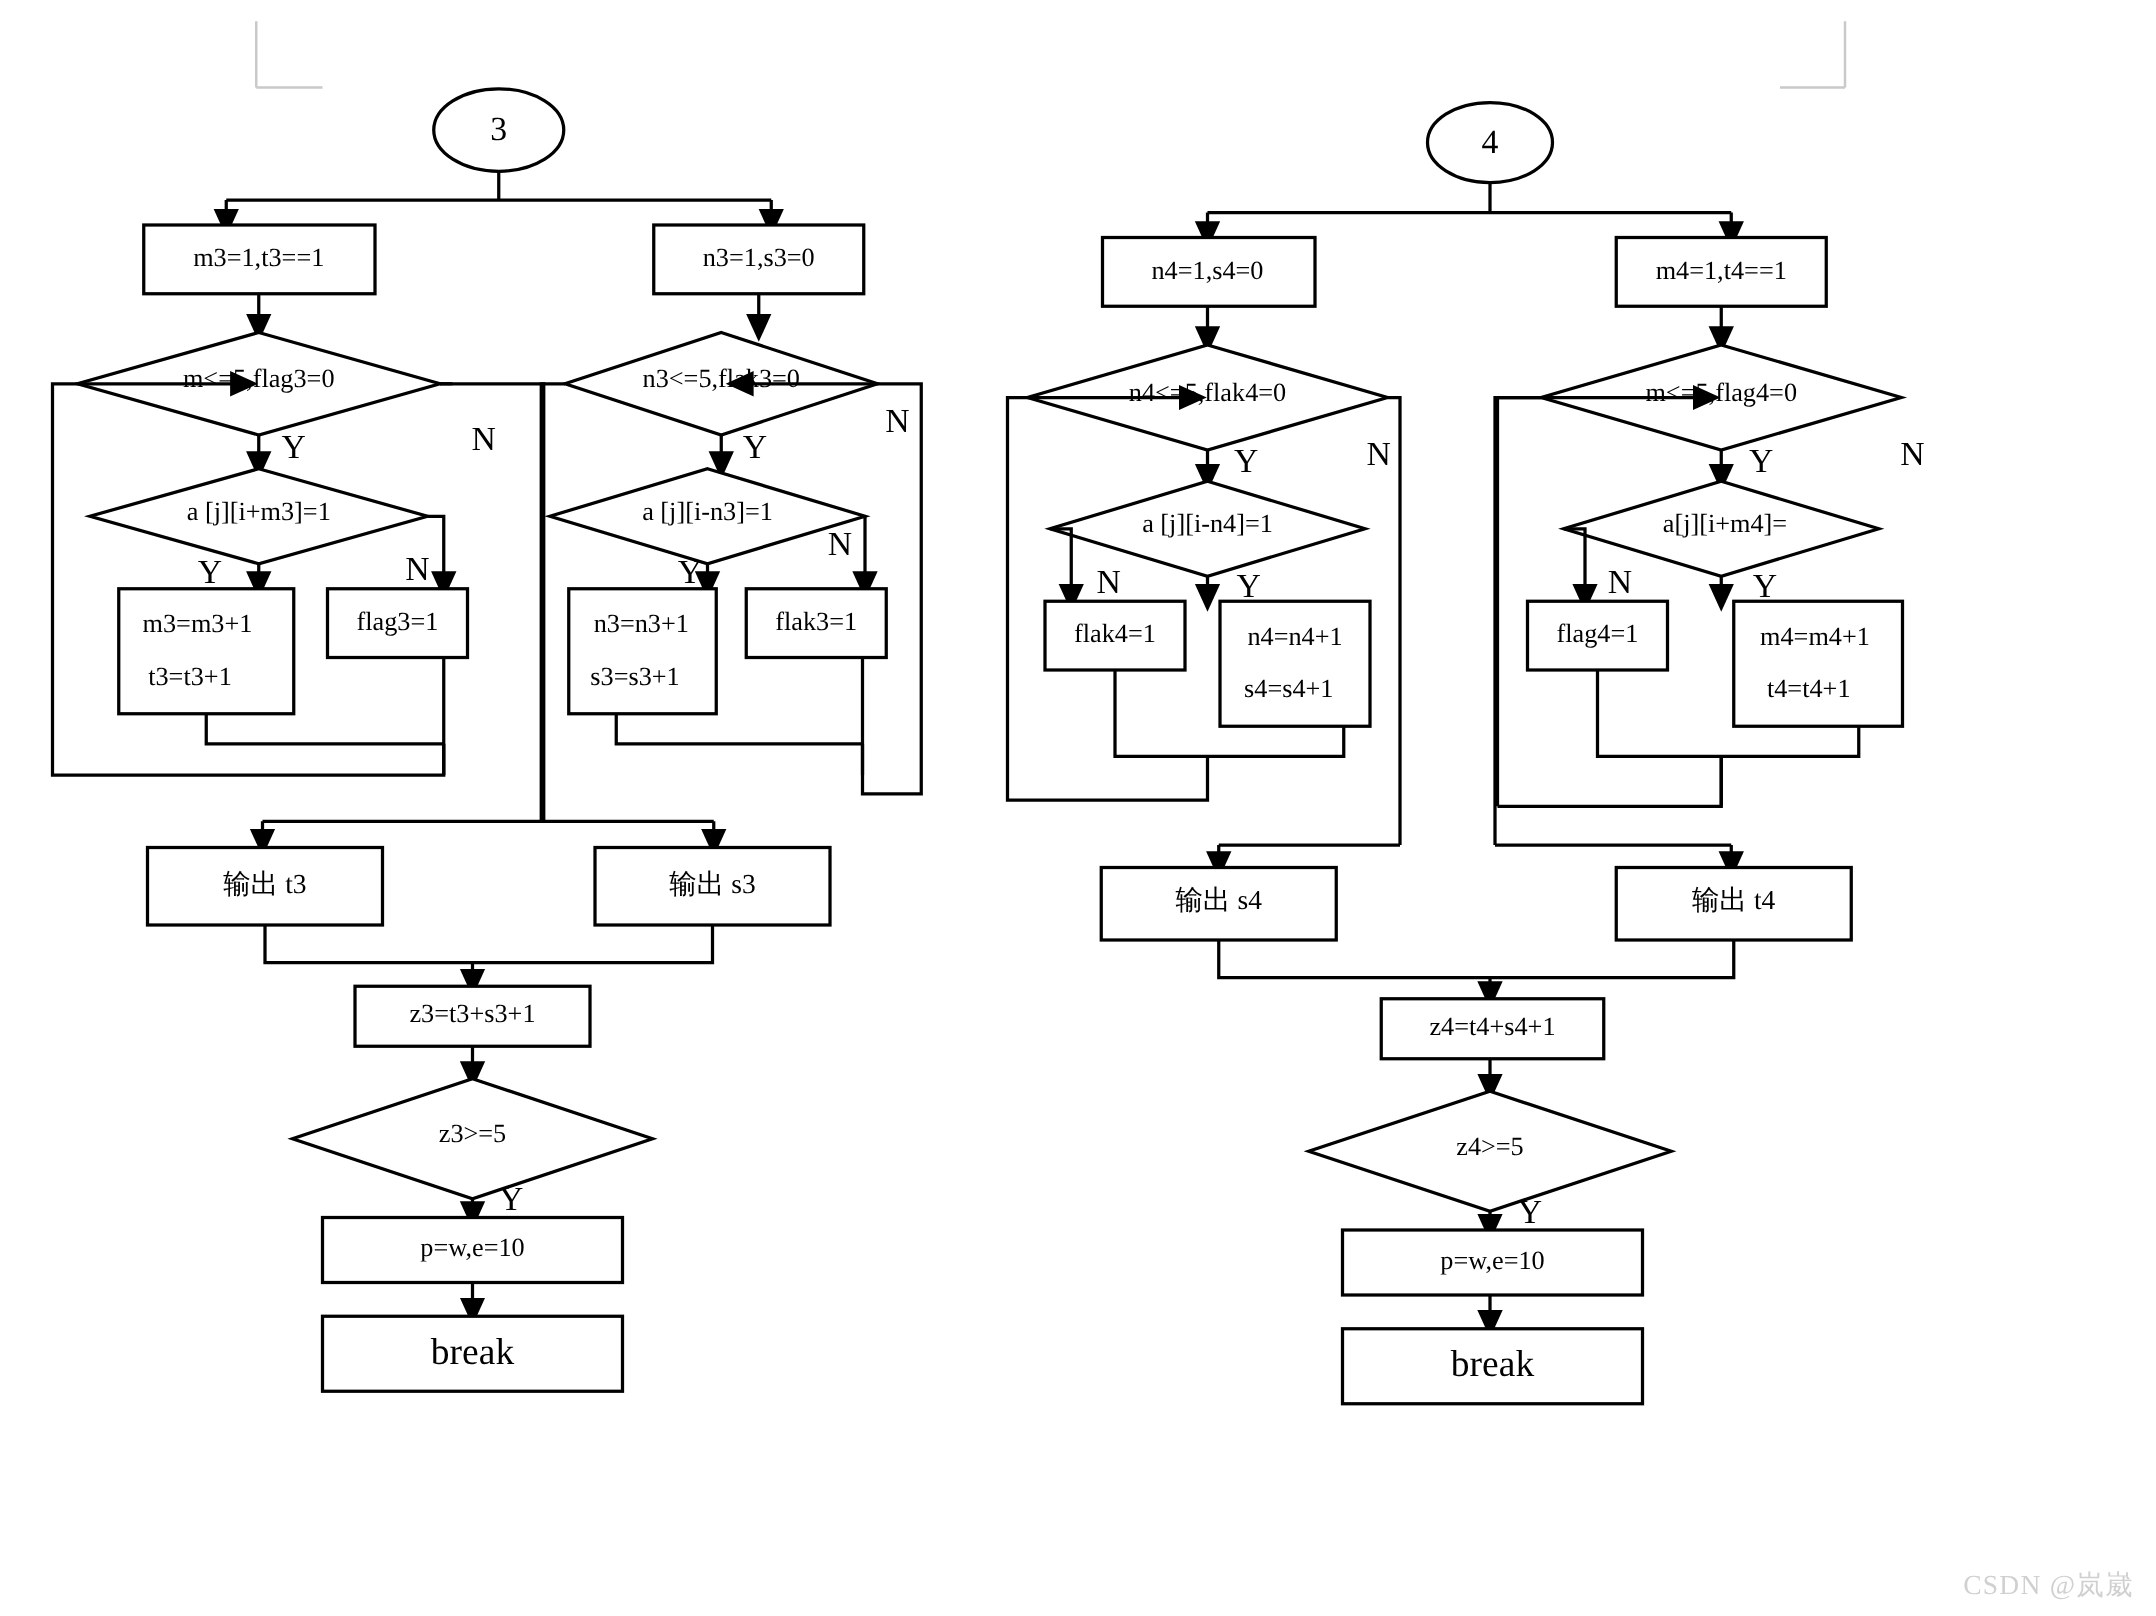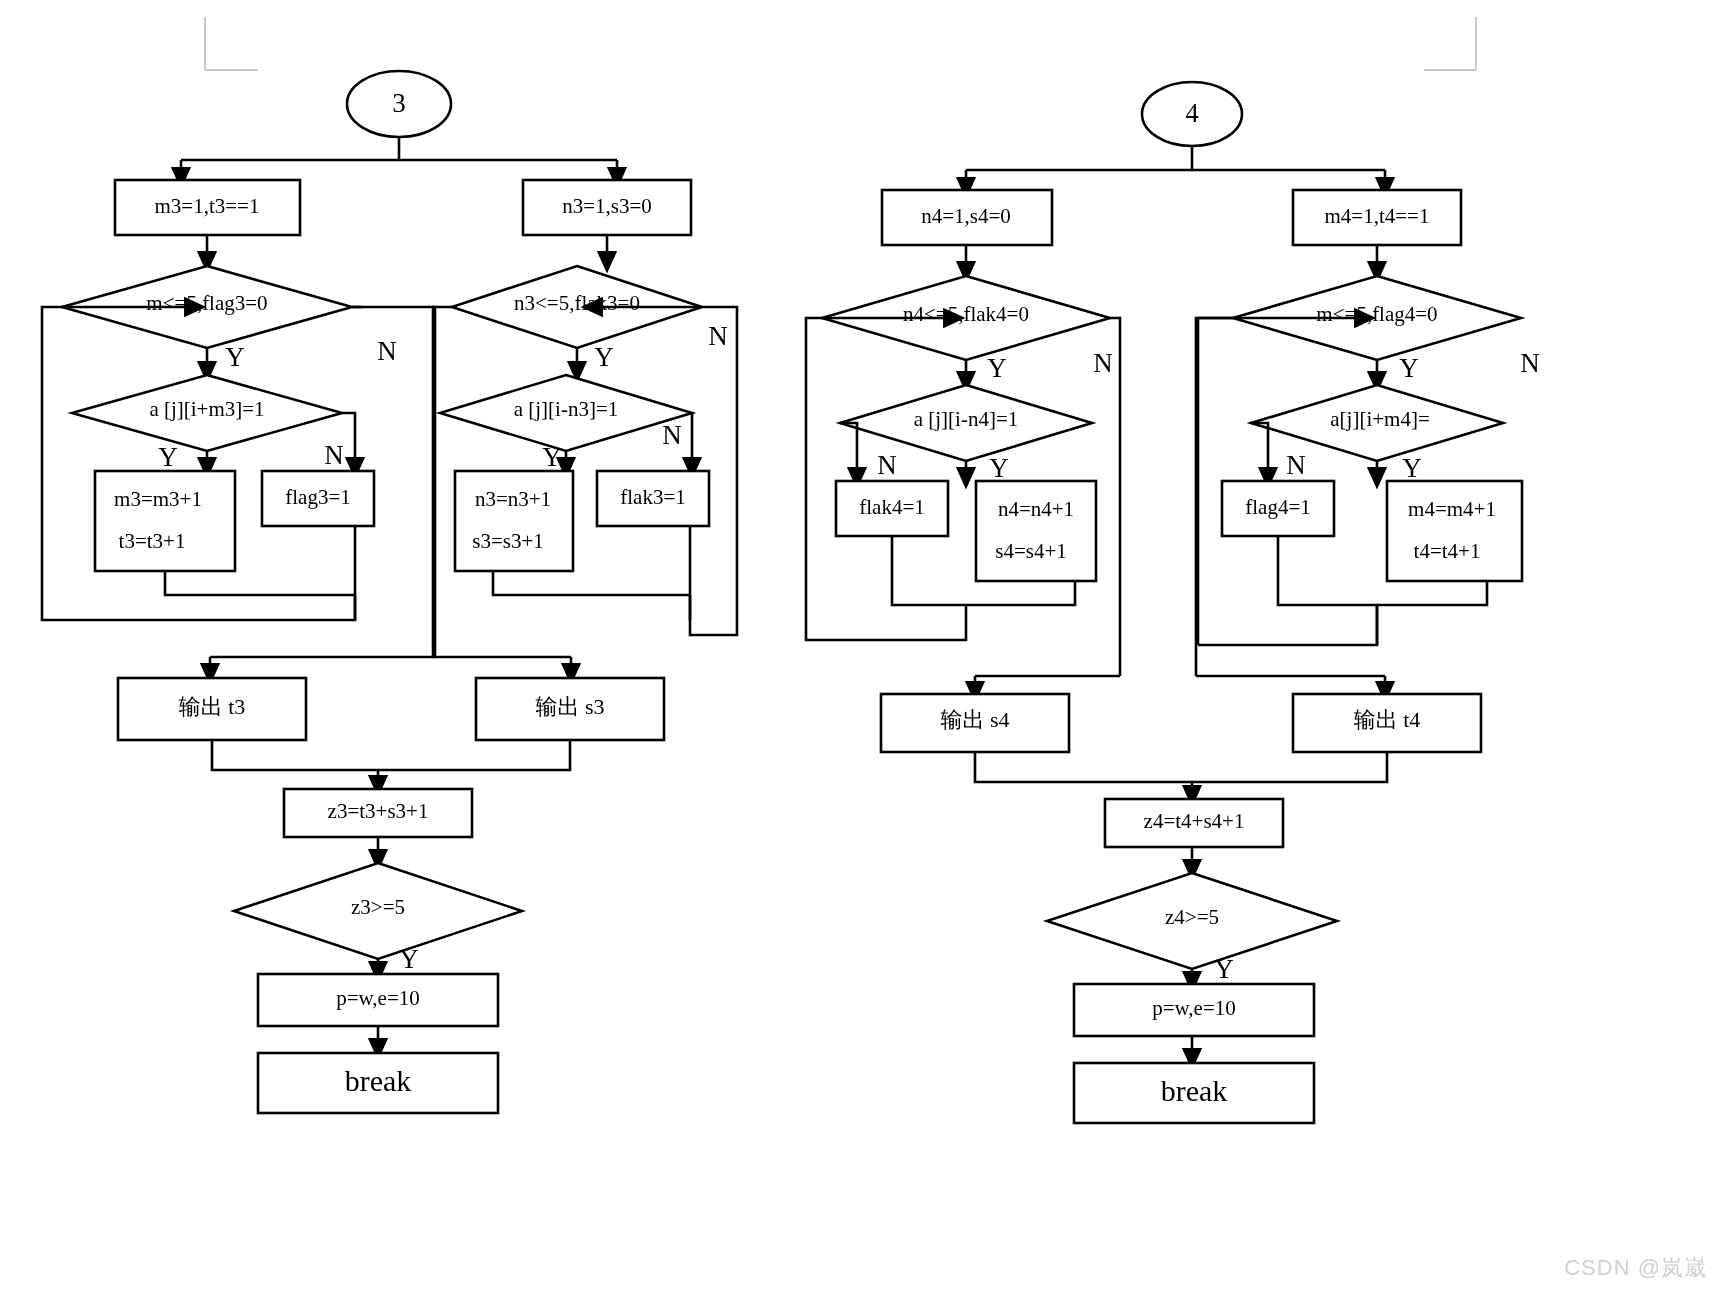--- a/index.html
+++ b/index.html
@@ -12,21 +12,21 @@
   .shape{fill:#ffffff;stroke:#000000;stroke-width:2.6;}
   .conn{fill:none;stroke:#000000;stroke-width:2.6;}
   .marginmark{fill:none;stroke:#c9c9c9;stroke-width:2;}
   text{font-family:"Liberation Serif","DejaVu Serif",serif;fill:#000;}
   .t{font-size:21px;text-anchor:middle;dominant-baseline:middle;}
   .t-big{font-size:30px;text-anchor:middle;dominant-baseline:middle;}
   .t-cn{font-size:22px;text-anchor:middle;dominant-baseline:middle;}
   .t-yn{font-size:27px;text-anchor:middle;dominant-baseline:middle;}
   .t-circ{font-size:27px;text-anchor:middle;dominant-baseline:middle;}
   .wm{position:absolute;right:18px;bottom:10px;color:#d0d0d0;
-      font-family:Liberation Sans, sans-serif;font-size:22px;
+      font-family:Liberation Serif, serif;font-size:22px;
       letter-spacing:1px;white-space:nowrap;}
 </style>
 </head>
 <body>
 
 <div id="stage">
 
 <svg id="fc" viewBox="0 0 1725 1293" xmlns="http://www.w3.org/2000/svg">
   <defs>
     <marker id="ah" markerWidth="9" markerHeight="9" refX="4.2" refY="4.5" orient="auto" markerUnits="strokeWidth">

